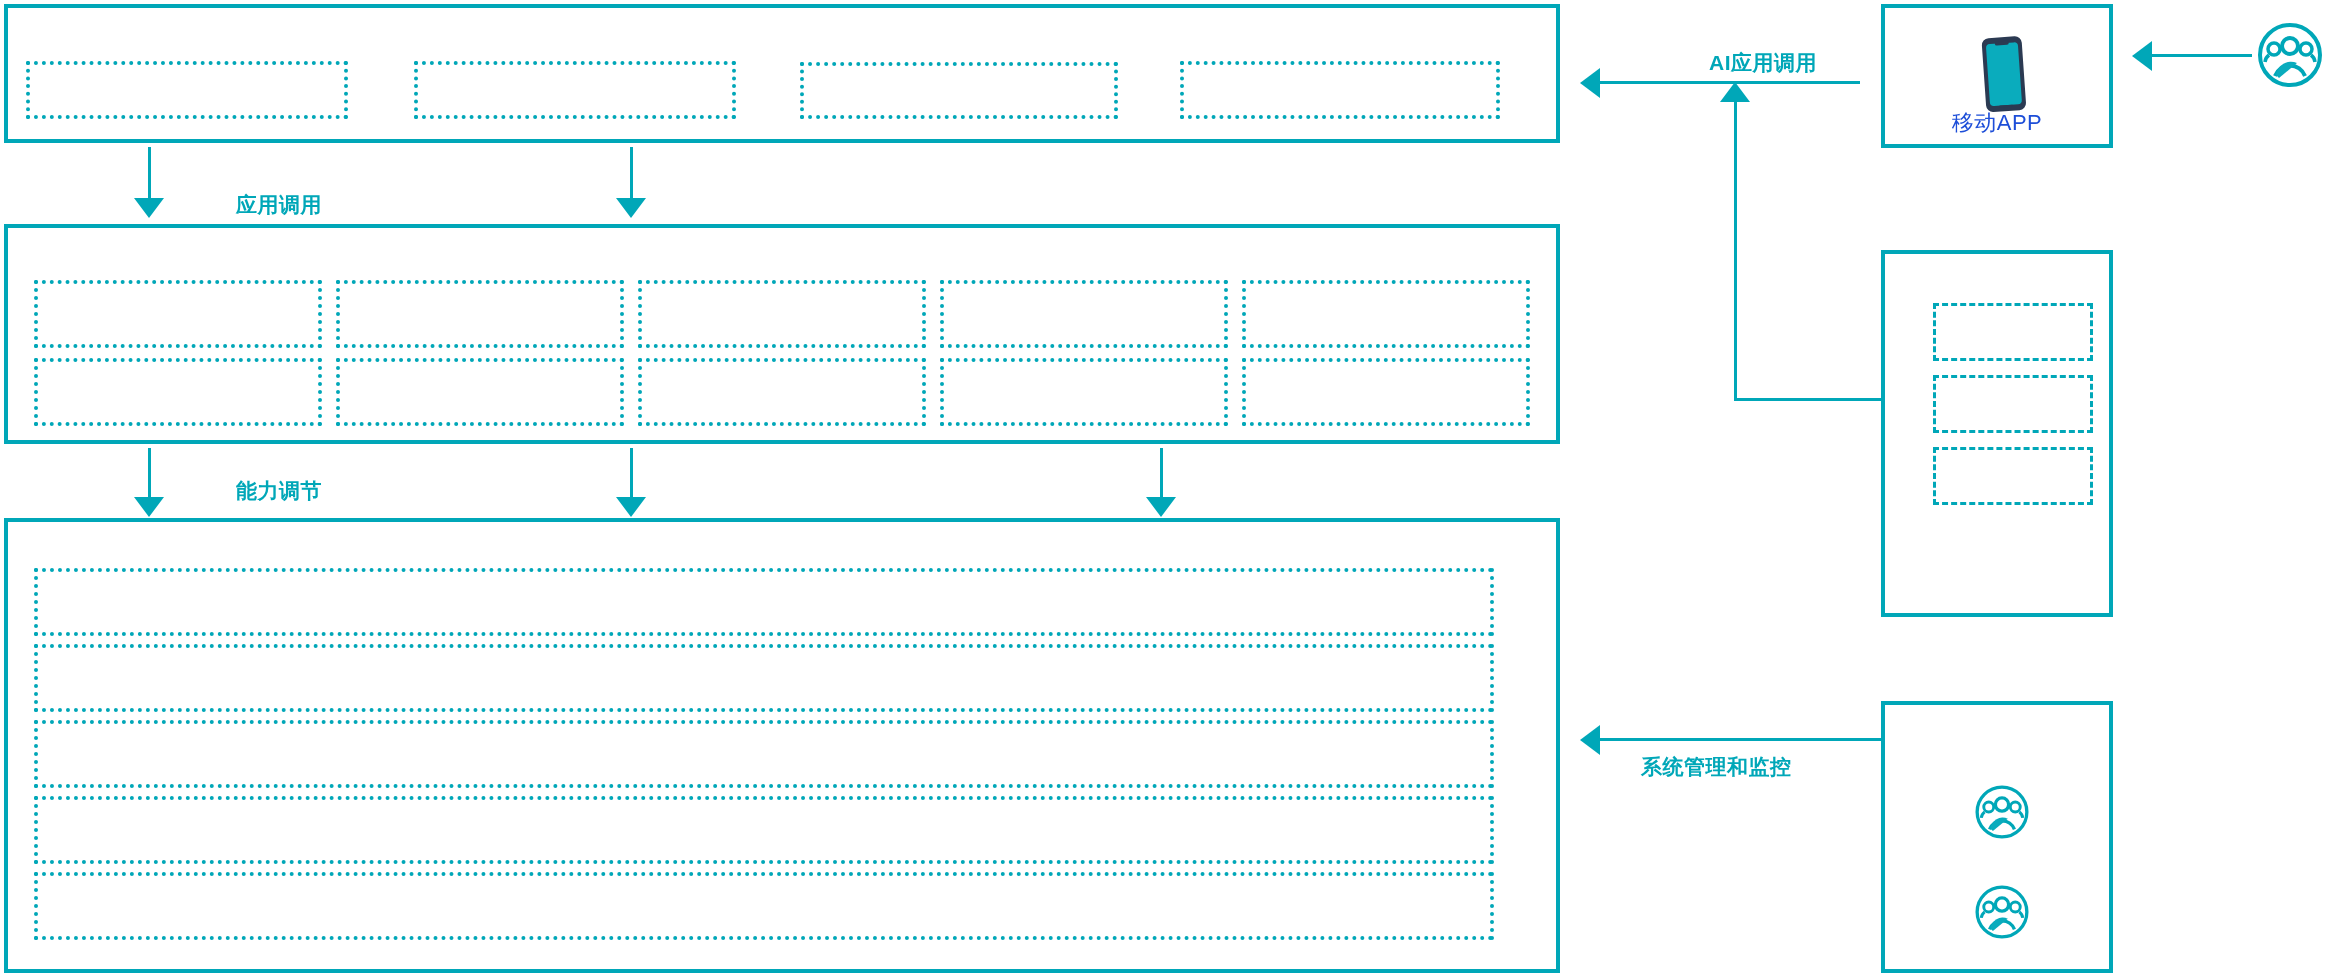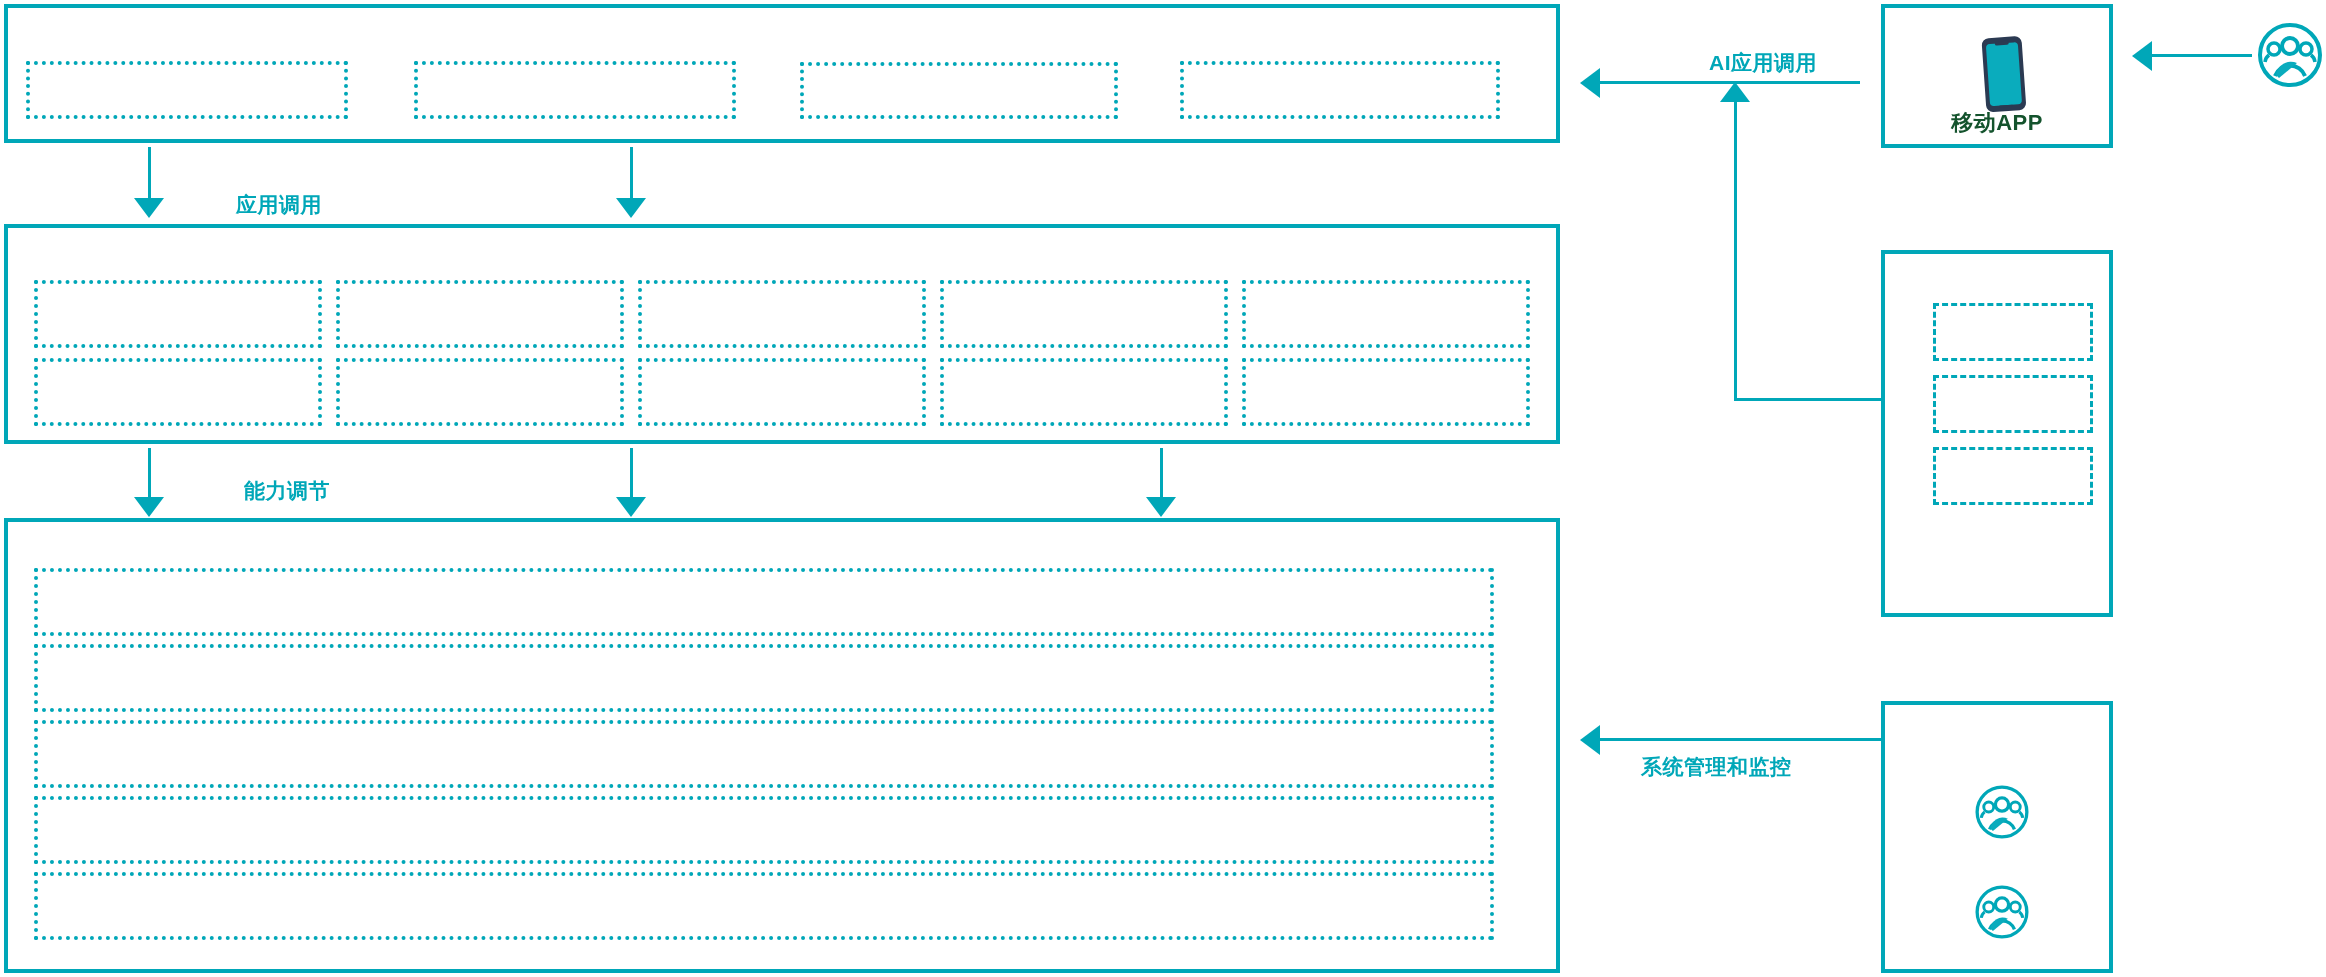--- a/index.html
+++ b/index.html
@@ -76,23 +76,23 @@
   .flow-label {
     position: absolute;
     color: #00a7b8;
     font-size: 21px;
     font-weight: bold;
     white-space: nowrap;
     letter-spacing: 0.5px;
   }
   .node-label {
     position: absolute;
-    color: #14532d;
+    color: #1d4ed8;
     font-size: 22px;
-    font-weight: bold;
+    font-weight: normal;
     white-space: nowrap;
     text-align: center;
     letter-spacing: 0.5px;
   }
 
   
   .icon {
     position: absolute;
   }
 </style>
@@ -132,21 +132,21 @@
 
   <div class="vline" style="left:148px; top:448px; height:52px;"></div>
   <div class="arrow-down" style="left:134px; top:497px;"></div>
 
   <div class="vline" style="left:630px; top:448px; height:52px;"></div>
   <div class="arrow-down" style="left:616px; top:497px;"></div>
 
   <div class="vline" style="left:1160px; top:448px; height:52px;"></div>
   <div class="arrow-down" style="left:1146px; top:497px;"></div>
 
-  <div class="flow-label" style="left:244px; top:477px;">能力调节</div>
+  <div class="flow-label" style="left:236px; top:477px;">能力调节</div>
 
   <div class="panel" style="left:4px; top:518px; width:1556px; height:455px;"></div>
 
   <div class="dbox dbox-dotted" style="left:34px; top:568px; width:1460px; height:68px;"></div>
   <div class="dbox dbox-dotted" style="left:34px; top:644px; width:1460px; height:68px;"></div>
   <div class="dbox dbox-dotted" style="left:34px; top:720px; width:1460px; height:68px;"></div>
   <div class="dbox dbox-dotted" style="left:34px; top:796px; width:1460px; height:68px;"></div>
   <div class="dbox dbox-dotted" style="left:34px; top:872px; width:1460px; height:68px;"></div>
 
   <div class="hline" style="left:1600px; top:81px; width:260px;"></div>

